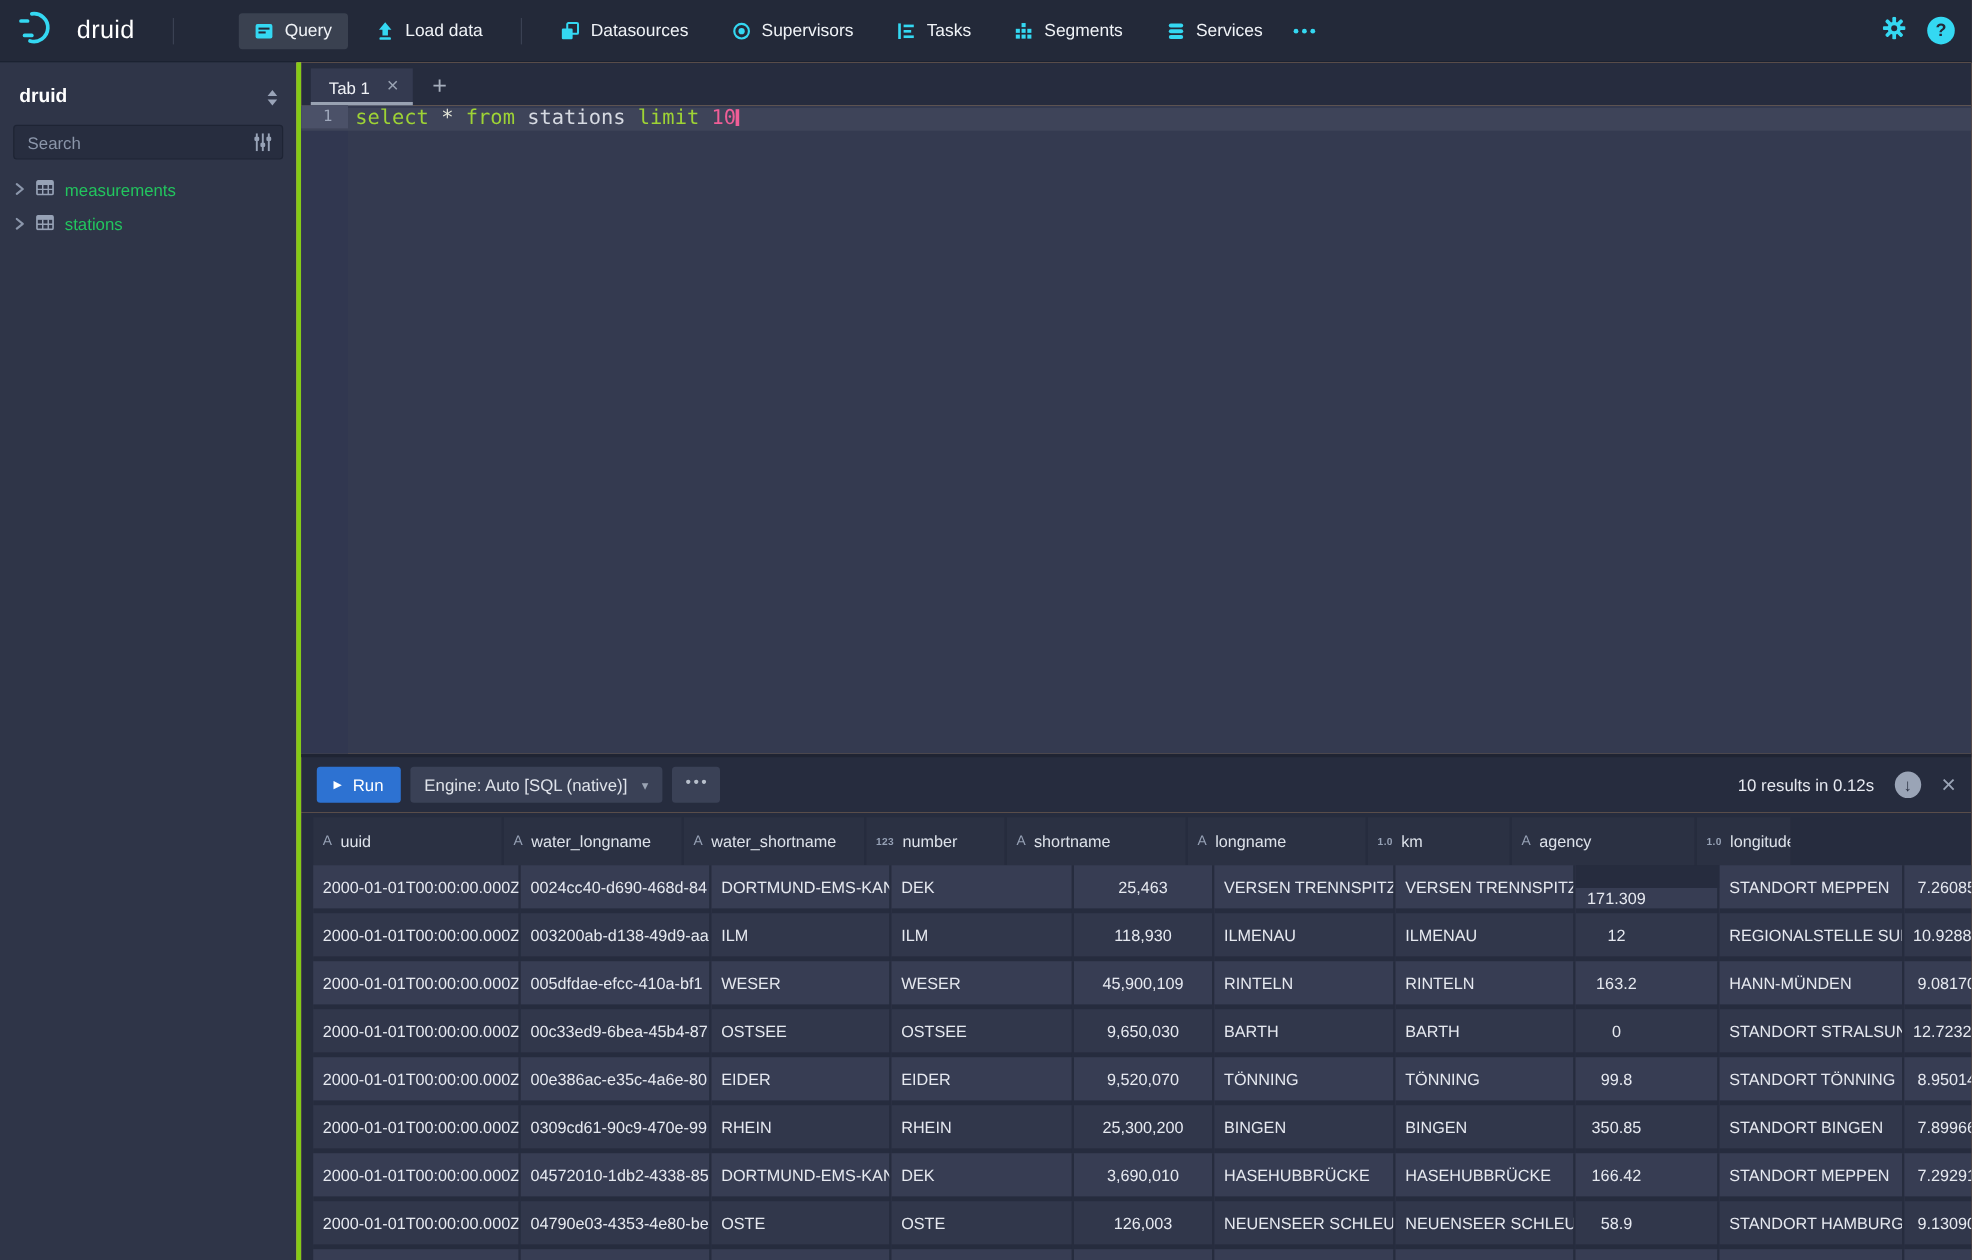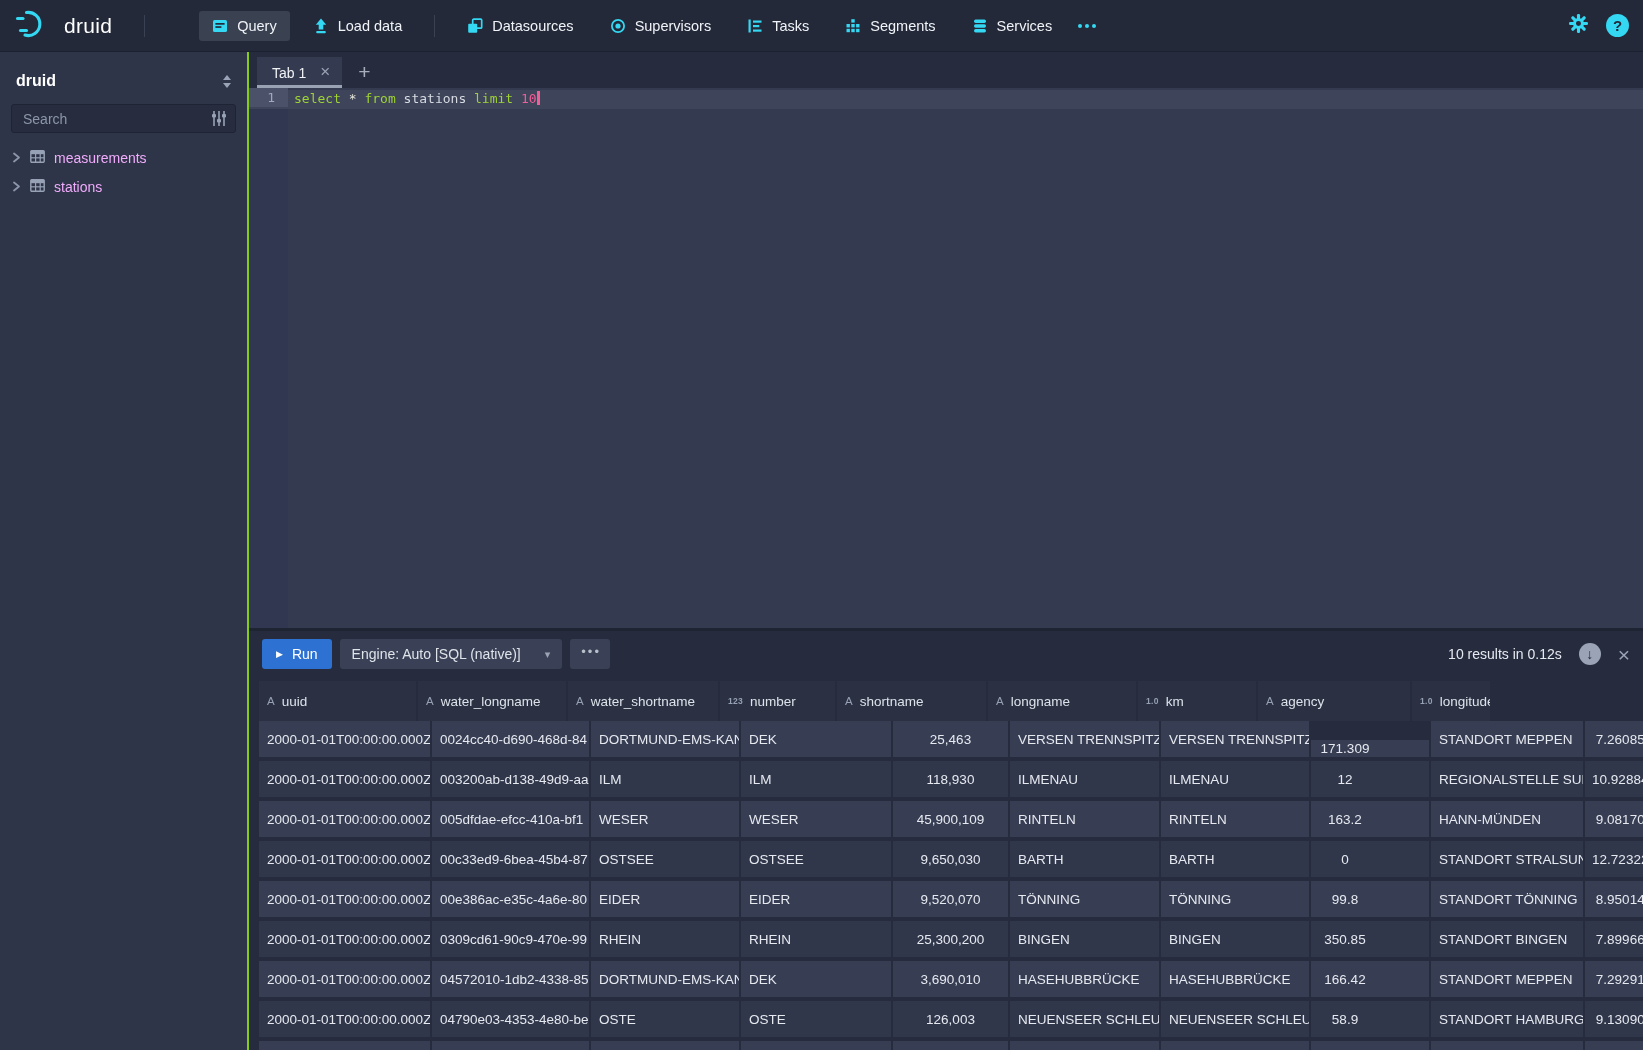--- a/index.html
+++ b/index.html
@@ -32,52 +32,52 @@
   .dbl-caret i{width:0;height:0;border-left:4.5px solid transparent;border-right:4.5px solid transparent;}
   .dbl-caret i.up{border-bottom:5px solid #9aa4b8;}
   .dbl-caret i.down{border-top:5px solid #9aa4b8;}
   #search-wrap{margin:2px 11px 10px 11px;position:relative;}
   #search-input{width:100%;height:29px;background:#272d3f;border:1px solid #1e2434;border-radius:3px;
                 color:#dfe3ea;font-size:14px;padding:0 34px 0 11px;outline:none;font-family:"Liberation Sans",sans-serif;}
   #search-input::placeholder{color:#8b96aa;}
   #search-filter{position:absolute;right:9px;top:7px;cursor:pointer;}
   #table-list{margin-top:8px;}
   .tree-item{display:flex;align-items:center;gap:9px;height:29px;padding:0 12px;font-size:14px;
-             color:#f0abfc;cursor:pointer;}
+             color:#22c55e;cursor:pointer;}
   .tree-item svg{flex:none;}
 
   
-  #main{position:absolute;top:52px;left:247px;right:0;bottom:0;background:#fdba74;border-left:2px solid #84cc16;}
+  #main{position:absolute;top:52px;left:247px;right:0;bottom:0;background:#fdba74;border-left:4px solid #84cc16;}
   #tabbar{height:36px;background:#262c3e;display:flex;align-items:flex-end;padding-left:8px;}
   #tab1{position:relative;height:31px;background:#343a50;display:flex;align-items:center;gap:14px;
         padding:0 12px 0 15px;font-size:14px;color:#f0f2f6;cursor:pointer;}
   #tab1::after{content:"";position:absolute;left:0;right:0;bottom:0;height:3px;background:#99a2b2;}
   #tab-close{color:#9aa3b3;font-size:17px;line-height:1;margin-bottom:2px;cursor:pointer;}
   #tab-add{color:#a6aebc;font-size:21px;margin:0 0 4px 16px;cursor:pointer;}
 
   #editor{position:relative;height:540px;background:#343a50;font-family:"DejaVu Sans Mono",monospace;}
   #gutter{position:absolute;top:0;left:0;width:39px;height:100%;background:#313750;}
   #active-line{position:absolute;top:2px;left:0;right:0;height:19px;background:#3e4459;}
   #active-gutter{position:absolute;top:0;left:0;width:39px;height:19px;background:#4b5168;
                  color:#9fa8bc;font-size:13px;text-align:right;padding:2px 13px 0 0;}
-  #code-line{position:absolute;top:2px;left:45px;height:19px;font-size:13px;line-height:17px;white-space:pre;}
+  #code-line{position:absolute;top:2px;left:45px;height:19px;font-size:17px;line-height:17px;white-space:pre;}
   .tok-keyword{color:#9ed335;}
   .tok-operator{color:#e4e6d9;}
   .tok-plain{color:#d6dae2;}
   .tok-number{color:#ef5e97;}
   #caret{display:inline-block;width:3px;height:14px;background:#ef5e97;vertical-align:-2px;}
 
   
   #runbar{height:49px;background:#262c3e;border-top:3px solid #1f2433;display:flex;align-items:center;
           padding:0 13px;}
   #run-btn{height:30px;background:#2d72d2;color:#fff;border:none;border-radius:3px;display:flex;
            align-items:center;gap:9px;padding:0 14px;font-size:14px;cursor:pointer;font-family:inherit;}
   #run-play{font-size:9px;color:#fff;}
   #engine-btn{height:30px;margin-left:8px;background:#3a4156;color:#dfe3ea;border:none;border-radius:3px;
-              display:flex;align-items:center;gap:24px;padding:0 12px;font-size:14px;cursor:pointer;font-family:inherit;}
+              display:flex;align-items:center;gap:12px;padding:0 12px;font-size:14px;cursor:pointer;font-family:inherit;}
   #engine-caret{color:#9aa3b3;font-size:11px;}
   #runbar-more{height:30px;margin-left:8px;background:#3a4156;border:none;border-radius:3px;color:#b7bfcb;
                font-size:13px;letter-spacing:2px;padding:0 9px 6px 11px;cursor:pointer;}
   #run-right{margin-left:auto;display:flex;align-items:center;gap:17px;}
   #results-summary{font-size:14px;color:#e6e9f0;}
   #download-btn{width:22px;height:22px;border-radius:50%;background:#9aa4b6;color:#262c3e;font-weight:bold;
                 font-size:14px;display:flex;align-items:center;justify-content:center;cursor:pointer;}
   #results-close{color:#9aa4b6;font-size:21px;line-height:1;cursor:pointer;}
 
   

